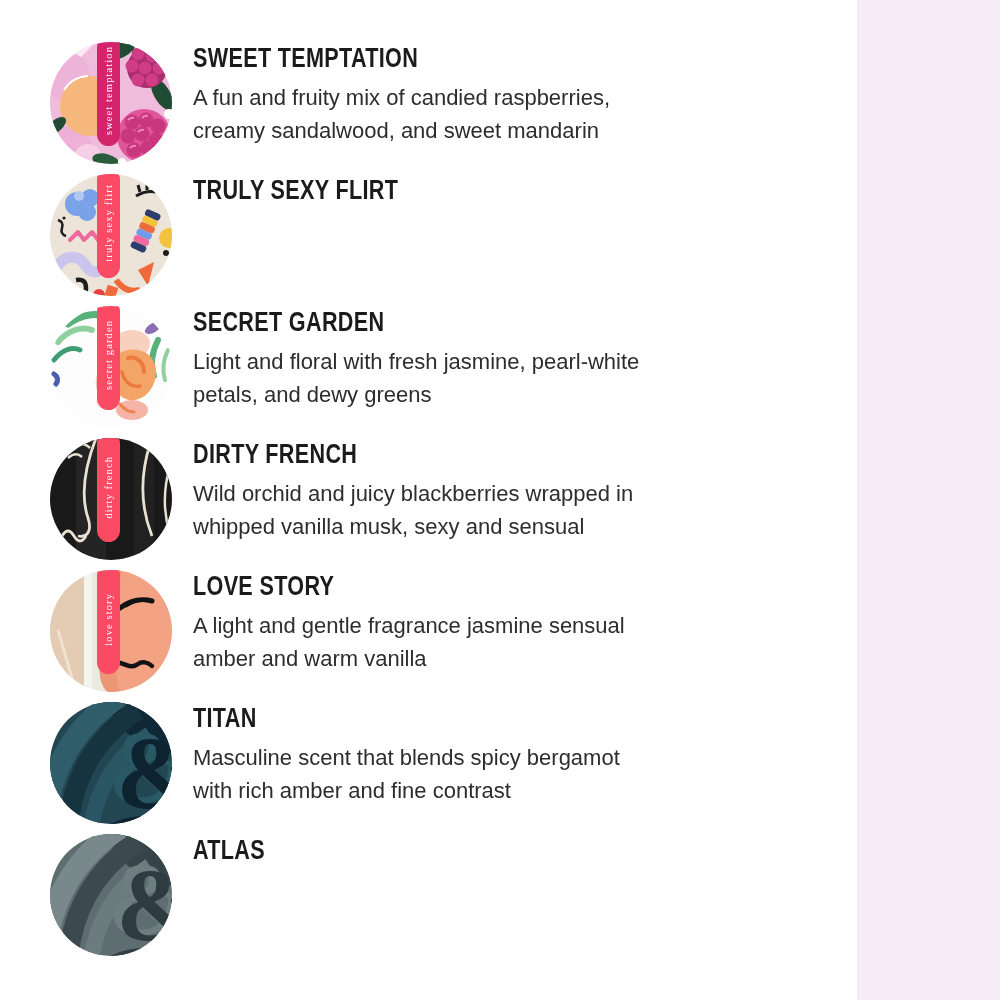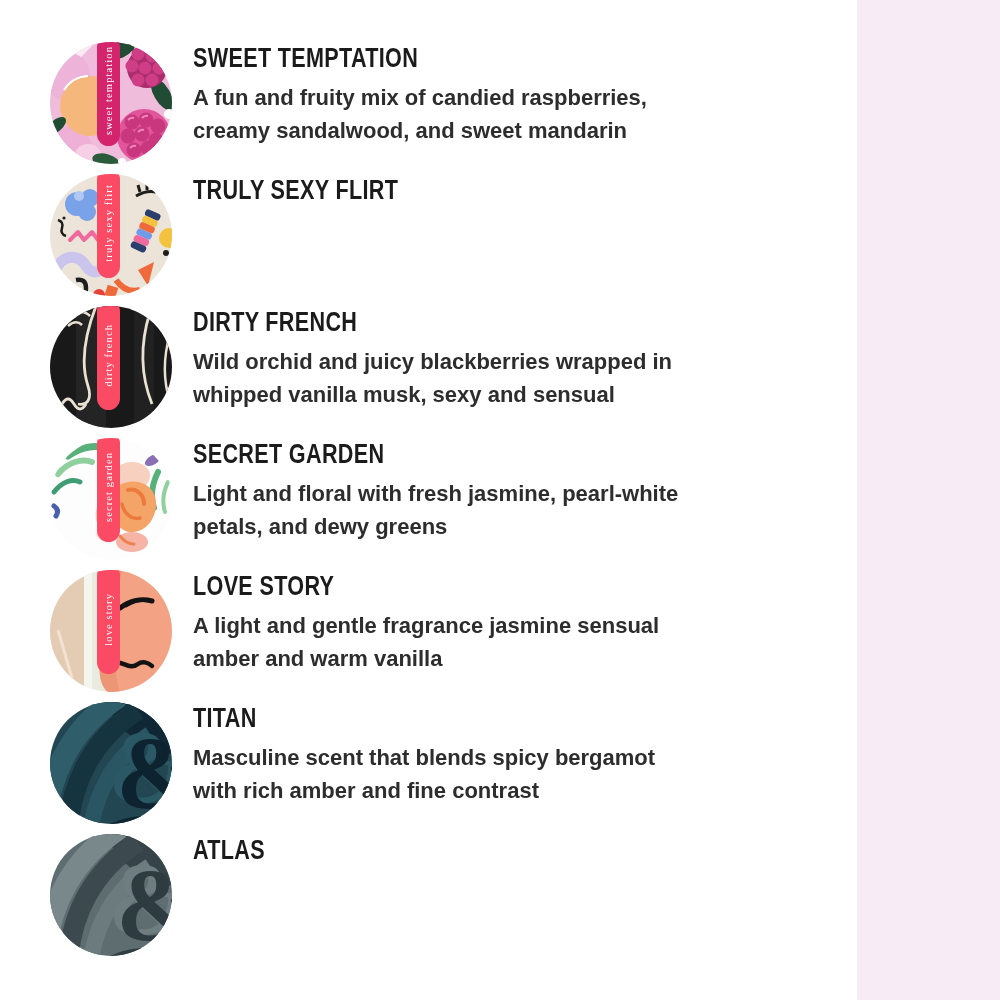--- a/index.html
+++ b/index.html
@@ -36,21 +36,20 @@
   .text{margin-left:21px;padding-top:3px;}
   .title{
     display:inline-block;margin:0;
     font-weight:700;font-size:27px;line-height:27px;color:#1b1b1b;
     letter-spacing:.4px;white-space:nowrap;
     transform:scaleX(.8);transform-origin:0 50%;
   }
   .desc{
     margin-top:9px;font-size:22px;line-height:33px;color:#2d2d2d;
     white-space:pre-line;
-    font-weight:bold;
   }
 </style>
 </head>
 <body>
 
 <div class="side-stripe"></div>
 
 <div class="fragrance-list">
 
   <div class="row">
@@ -147,46 +146,20 @@
       </div>
     </div>
     <div class="text">
       <h3 class="title">TRULY SEXY FLIRT</h3>
     </div>
   </div>
 
   <div class="row">
     <div class="circle">
       <svg viewBox="0 0 122 122">
-        <rect width="122" height="122" fill="#191919"></rect>
-        <rect x="26" width="30" height="122" fill="#2d2d2d" opacity="0.55"></rect>
-        <rect x="84" width="20" height="122" fill="#272727" opacity="0.6"></rect>
-        <g stroke="#e9e1d2" fill="none">
-          <path d="M46,0 C36,26 30,56 38,80 C42,92 38,100 28,98" stroke-width="2.8"></path>
-          <path d="M12,98 q6,-10 12,0 q6,10 12,0" stroke-width="2.8"></path>
-          <path d="M22,10 q10,-8 18,0" stroke-width="2.5"></path>
-          <path d="M18,20 q8,-7 14,-1" stroke-width="2.5"></path>
-          <path d="M100,6 C90,38 90,68 102,98" stroke-width="2.8"></path>
-          <path d="M120,28 C113,52 113,74 120,96" stroke-width="2.5"></path>
-        </g>
-      </svg>
-      <div class="ribbon rb-pink">
-        <span>dirty french</span>
-      </div>
-    </div>
-    <div class="text">
-      <h3 class="title">DIRTY FRENCH</h3>
-      <div class="desc">Wild orchid and juicy blackberries wrapped in
-whipped vanilla musk, sexy and sensual</div>
-    </div>
-  </div>
-
-  <div class="row">
-    <div class="circle">
-      <svg viewBox="0 0 122 122">
         <rect width="122" height="122" fill="#fdfdfd"></rect>
         <path d="M18,18 C32,8 48,6 58,12" stroke="#58b178" stroke-width="7" fill="none" stroke-linecap="round"></path>
         <path d="M8,36 C18,24 32,20 42,24" stroke="#8fd09e" stroke-width="6" fill="none" stroke-linecap="round"></path>
         <path d="M4,54 C12,44 22,40 30,44" stroke="#3f9d74" stroke-width="5" fill="none" stroke-linecap="round"></path>
         <path d="M4,68 q6,4 2,10" stroke="#4a5fae" stroke-width="5" fill="none" stroke-linecap="round"></path>
         <ellipse cx="103" cy="22" rx="9" ry="4.5" fill="#8a6fb5" transform="rotate(-30 103 22)"></ellipse>
         <path d="M108,34 C102,46 100,58 104,70" stroke="#58b178" stroke-width="6" fill="none" stroke-linecap="round"></path>
         <path d="M118,44 C113,54 112,64 115,74" stroke="#8fd09e" stroke-width="4" fill="none" stroke-linecap="round"></path>
         <ellipse cx="82" cy="38" rx="18" ry="14" fill="#f8d0c0"></ellipse>
         <path d="M62,58 C66,40 96,38 104,56 C110,70 102,92 84,94 C68,96 58,76 62,58 Z" fill="#f5a468"></path>
@@ -204,20 +177,46 @@
     <div class="text">
       <h3 class="title">SECRET GARDEN</h3>
       <div class="desc">Light and floral with fresh jasmine, pearl-white
 petals, and dewy greens</div>
     </div>
   </div>
 
   <div class="row">
     <div class="circle">
       <svg viewBox="0 0 122 122">
+        <rect width="122" height="122" fill="#191919"></rect>
+        <rect x="26" width="30" height="122" fill="#2d2d2d" opacity="0.55"></rect>
+        <rect x="84" width="20" height="122" fill="#272727" opacity="0.6"></rect>
+        <g stroke="#e9e1d2" fill="none">
+          <path d="M46,0 C36,26 30,56 38,80 C42,92 38,100 28,98" stroke-width="2.8"></path>
+          <path d="M12,98 q6,-10 12,0 q6,10 12,0" stroke-width="2.8"></path>
+          <path d="M22,10 q10,-8 18,0" stroke-width="2.5"></path>
+          <path d="M18,20 q8,-7 14,-1" stroke-width="2.5"></path>
+          <path d="M100,6 C90,38 90,68 102,98" stroke-width="2.8"></path>
+          <path d="M120,28 C113,52 113,74 120,96" stroke-width="2.5"></path>
+        </g>
+      </svg>
+      <div class="ribbon rb-pink">
+        <span>dirty french</span>
+      </div>
+    </div>
+    <div class="text">
+      <h3 class="title">DIRTY FRENCH</h3>
+      <div class="desc">Wild orchid and juicy blackberries wrapped in
+whipped vanilla musk, sexy and sensual</div>
+    </div>
+  </div>
+
+  <div class="row">
+    <div class="circle">
+      <svg viewBox="0 0 122 122">
         <rect width="122" height="122" fill="#e9eae0"></rect>
         <rect width="34" height="122" fill="#e4ccb4"></rect>
         <rect x="34" width="8" height="122" fill="#f4f5ec"></rect>
         <path d="M58,0 C52,30 54,60 50,90 C48,106 52,118 58,122 L122,122 L122,0 Z" fill="#f3a284"></path>
         <path d="M58,0 C52,30 54,60 50,90 C48,106 52,118 58,122 L70,122 C62,100 64,40 72,0 Z" fill="#eb9472" opacity="0.85"></path>
         <path d="M8,60 L26,122" stroke="#f2e2cf" stroke-width="3"></path>
         <path d="M70,38 C80,30 92,28 102,31" stroke="#131313" stroke-width="5" fill="none" stroke-linecap="round"></path>
         <path d="M76,36 C84,31 92,30 98,31" stroke="#131313" stroke-width="3" fill="none" stroke-linecap="round"></path>
         <path d="M70,38 q-4,2 -6,6" stroke="#131313" stroke-width="3" fill="none" stroke-linecap="round"></path>
         <path d="M64,66 q6,4 2,10" stroke="#e58a66" stroke-width="3" fill="none" stroke-linecap="round"></path>

